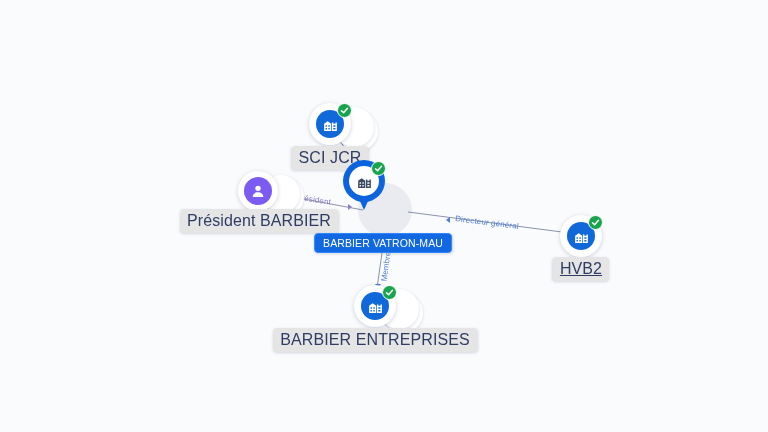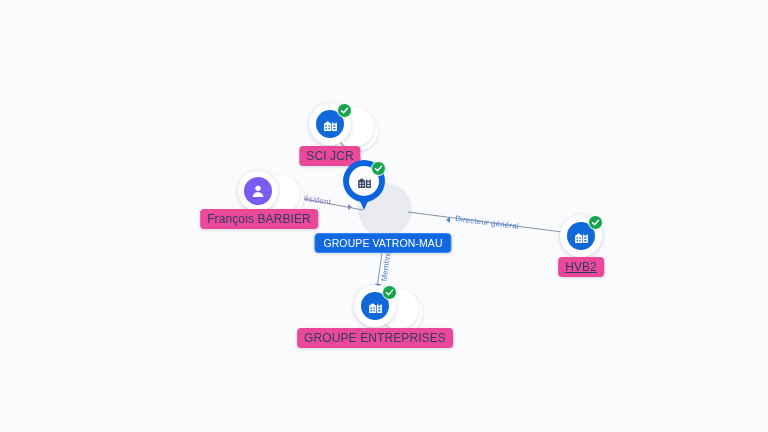--- a/index.html
+++ b/index.html
@@ -127,23 +127,23 @@
     box-sizing: border-box;
   }
 
   
   .node-label {
     position: absolute;
     transform: translateX(-50%);
     white-space: nowrap;
     padding: 3px 7px;
     border-radius: 4px;
-    background: #ec4899;
+    background: #e5e5e5;
     color: #2f3d63;
-    font-size: 12px;
+    font-size: 16px;
     letter-spacing: 0.1px;
     box-shadow: 0 1px 3px rgba(32,48,86,0.18);
   }
   .node-label.focus {
     background: #1268e0;
     color: #ffffff;
     border: 1px solid #2f86ff;
     font-size: 10.5px;
     padding: 3px 8px;
   }
@@ -229,21 +229,21 @@
       <div class="stack" style="left:3px; top:-17px; width:38px; height:38px;"></div>
       <div class="circle-node" style="left:-21px; top:-21px; position:absolute; width:40px; height:40px;">
         <div class="disc person">
           <svg width="16" height="16" viewBox="0 0 24 24" fill="#ffffff">
             <circle cx="12" cy="8" r="4"></circle>
             <path d="M4 21c0-4.4 3.6-7 8-7s8 2.6 8 7H4z"></path>
           </svg>
         </div>
       </div>
     </div>
-    <div class="node-label" style="left:0px; top:17px;">François BARBIER</div>
+    <div class="node-label" style="left:0px; top:17px;">Président BARBIER</div>
   </div>
 
   <div class="node" style="left:385px; top:210px;">
     <div class="pin-halo"></div>
     <div class="node-art" style="left:0; top:4px;">
       <div class="pin" style="position:relative; left:-21px; top:-27px;">
         <div class="pin-tail"></div>
         <div class="pin-body"></div>
         <div class="pin-inner">
           <svg width="17" height="17" viewBox="0 0 24 24" fill="#3c4a63">
@@ -251,21 +251,21 @@
             <path d="M14 21V9h7v12h-7zm2-2h3v-2h-3v2zm0-4h3v-2h-3v2zm0-4h3V9h-3v2z"></path>
           </svg>
         </div>
         <div class="badge-check" style="right:-1px; top:1px;">
           <svg width="9" height="9" viewBox="0 0 24 24" fill="none" stroke="#ffffff" stroke-width="4" stroke-linecap="round" stroke-linejoin="round">
             <path d="M4 12.5 L9.5 18 L20 6"></path>
           </svg>
         </div>
       </div>
     </div>
-    <div class="node-label focus" style="left:-2px; top:23px;">GROUPE VATRON-MAU</div>
+    <div class="node-label focus" style="left:-2px; top:23px;">BARBIER VATRON-MAU</div>
   </div>
 
   <div class="node" style="left:581px; top:236px;">
     <div class="node-art">
       <div class="circle-node" style="left:-21px; top:-21px; position:absolute;">
         <div class="disc company">
           <svg width="17" height="17" viewBox="0 0 24 24" fill="#ffffff">
             <path d="M3 21V11l5-3.6 5 3.6V21H3zm2-2h2v-2H5v2zm4 0h2v-2H9v2zm-4-4h2v-2H5v2zm4 0h2v-2H9v2z"></path>
             <path d="M14 21V9h7v12h-7zm2-2h3v-2h-3v2zm0-4h3v-2h-3v2zm0-4h3V9h-3v2z"></path>
           </svg>
@@ -291,16 +291,16 @@
             <path d="M14 21V9h7v12h-7zm2-2h3v-2h-3v2zm0-4h3v-2h-3v2zm0-4h3V9h-3v2z"></path>
           </svg>
         </div>
         <div class="badge-check" style="right:-1px; top:0px;">
           <svg width="9" height="9" viewBox="0 0 24 24" fill="none" stroke="#ffffff" stroke-width="4" stroke-linecap="round" stroke-linejoin="round">
             <path d="M4 12.5 L9.5 18 L20 6"></path>
           </svg>
         </div>
       </div>
     </div>
-    <div class="node-label" style="left:0px; top:22px;">GROUPE ENTREPRISES</div>
+    <div class="node-label" style="left:0px; top:22px;">BARBIER ENTREPRISES</div>
   </div>
 
 </div>
 
 </body></html>

